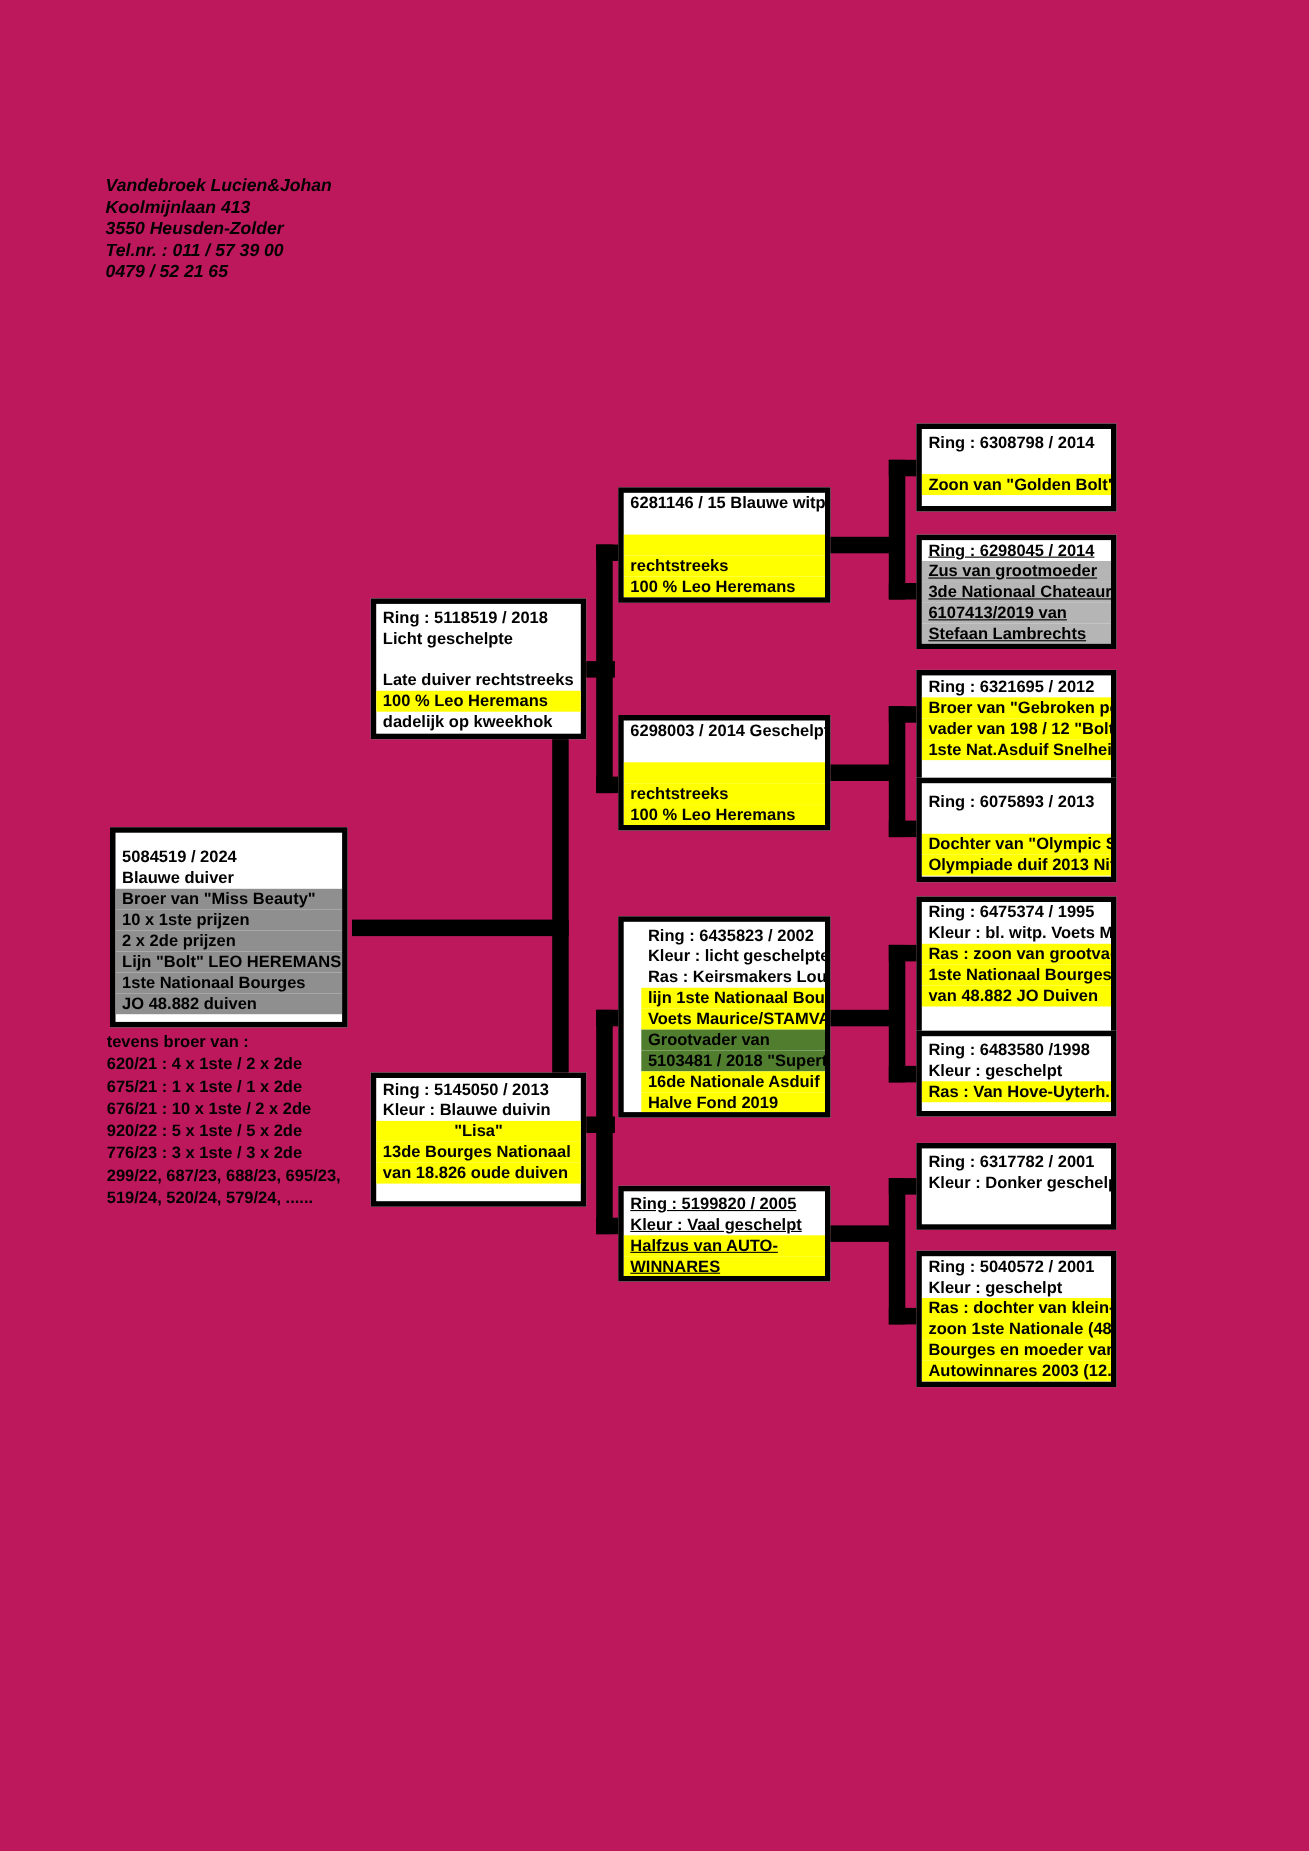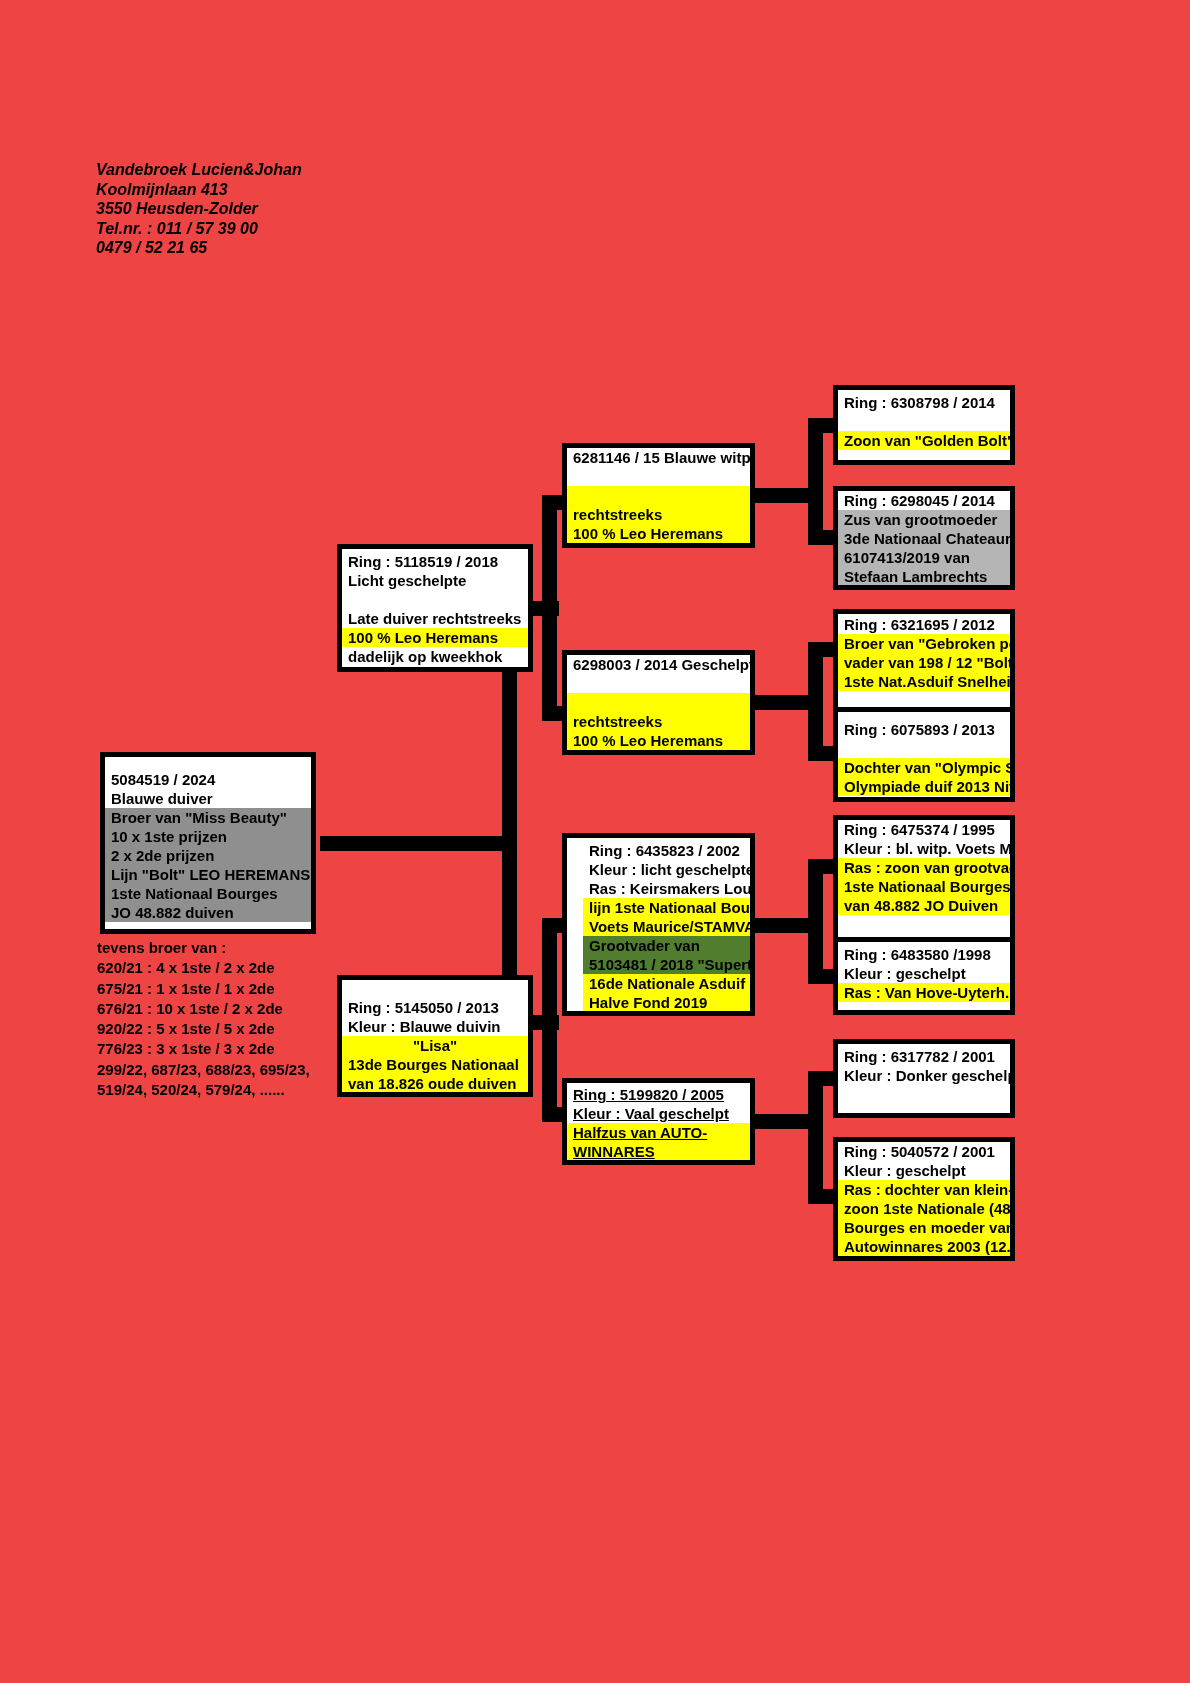--- a/index.html
+++ b/index.html
@@ -1,17 +1,17 @@
 <!DOCTYPE html>
 <html><head>
 <meta charset="utf-8">
 <style>
   html,body{margin:0;padding:0;background:#ffffff;}
   #canvas{
-    position:relative;width:1190px;height:1683px;background:#ef4444;
+    position:relative;width:1190px;height:1683px;background:#be185d;
     font-family:"Liberation Sans","DejaVu Sans",sans-serif;
     font-weight:bold;color:#000;overflow:hidden;
   }
   .header{position:absolute;left:96px;top:160px;font-size:16px;line-height:19.5px;font-style:italic;white-space:nowrap;}
   .notes{position:absolute;left:97px;top:938px;font-size:15px;line-height:20.3px;white-space:nowrap;}
   .box{
     position:absolute;background:#ffffff;border:5px solid #000;box-sizing:border-box;
     overflow:hidden;font-size:15px;line-height:19px;
   }
   .box .line{height:19px;padding:0 6px;white-space:nowrap;overflow:hidden;}
@@ -65,21 +65,21 @@
         <div class="line bg-w">Ring : 5118519 / 2018</div>
         <div class="line bg-w">Licht geschelpte</div>
         <div class="line bg-w"></div>
         <div class="line bg-w">Late duiver rechtstreeks</div>
         <div class="line bg-y">100 % Leo Heremans</div>
         <div class="line bg-w">dadelijk op kweekhok</div>
       </div>
   </div>
 
   <div class="box" style="left:337px;top:975px;width:196px;height:122px;">
-    <div style="padding-top:18px;">
+    <div style="padding-top:1px;">
         <div class="line bg-w">Ring : 5145050 / 2013</div>
         <div class="line bg-w">Kleur : Blauwe duivin</div>
         <div class="line bg-y al-c">"Lisa"</div>
         <div class="line bg-y">13de Bourges Nationaal</div>
         <div class="line bg-y">van 18.826 oude duiven</div>
       </div>
   </div>
 
   <div class="box" style="left:562px;top:443px;width:193px;height:105px;">
     <div>
@@ -125,21 +125,21 @@
   </div>
 
   <div class="box" style="left:833px;top:385px;width:182px;height:80px;">
     <div style="padding-top:3px;">
         <div class="line bg-w">Ring : 6308798 / 2014</div>
         <div class="line bg-w"></div>
         <div class="line bg-y">Zoon van "Golden Bolt"</div>
       </div>
   </div>
 
-  <div class="box" style="left:833px;top:486px;width:182px;height:104px;">
+  <div class="box" style="left:833px;top:486px;width:182px;height:104px;text-decoration:underline;">
     <div>
         <div class="line bg-w">Ring : 6298045 / 2014</div>
         <div class="line bg-gl">Zus van grootmoeder</div>
         <div class="line bg-gl">3de Nationaal Chateauroux</div>
         <div class="line bg-gl">6107413/2019 van</div>
         <div class="line bg-gl">Stefaan Lambrechts</div>
       </div>
   </div>
 
   <div class="box" style="left:833px;top:609px;width:182px;height:104px;">

